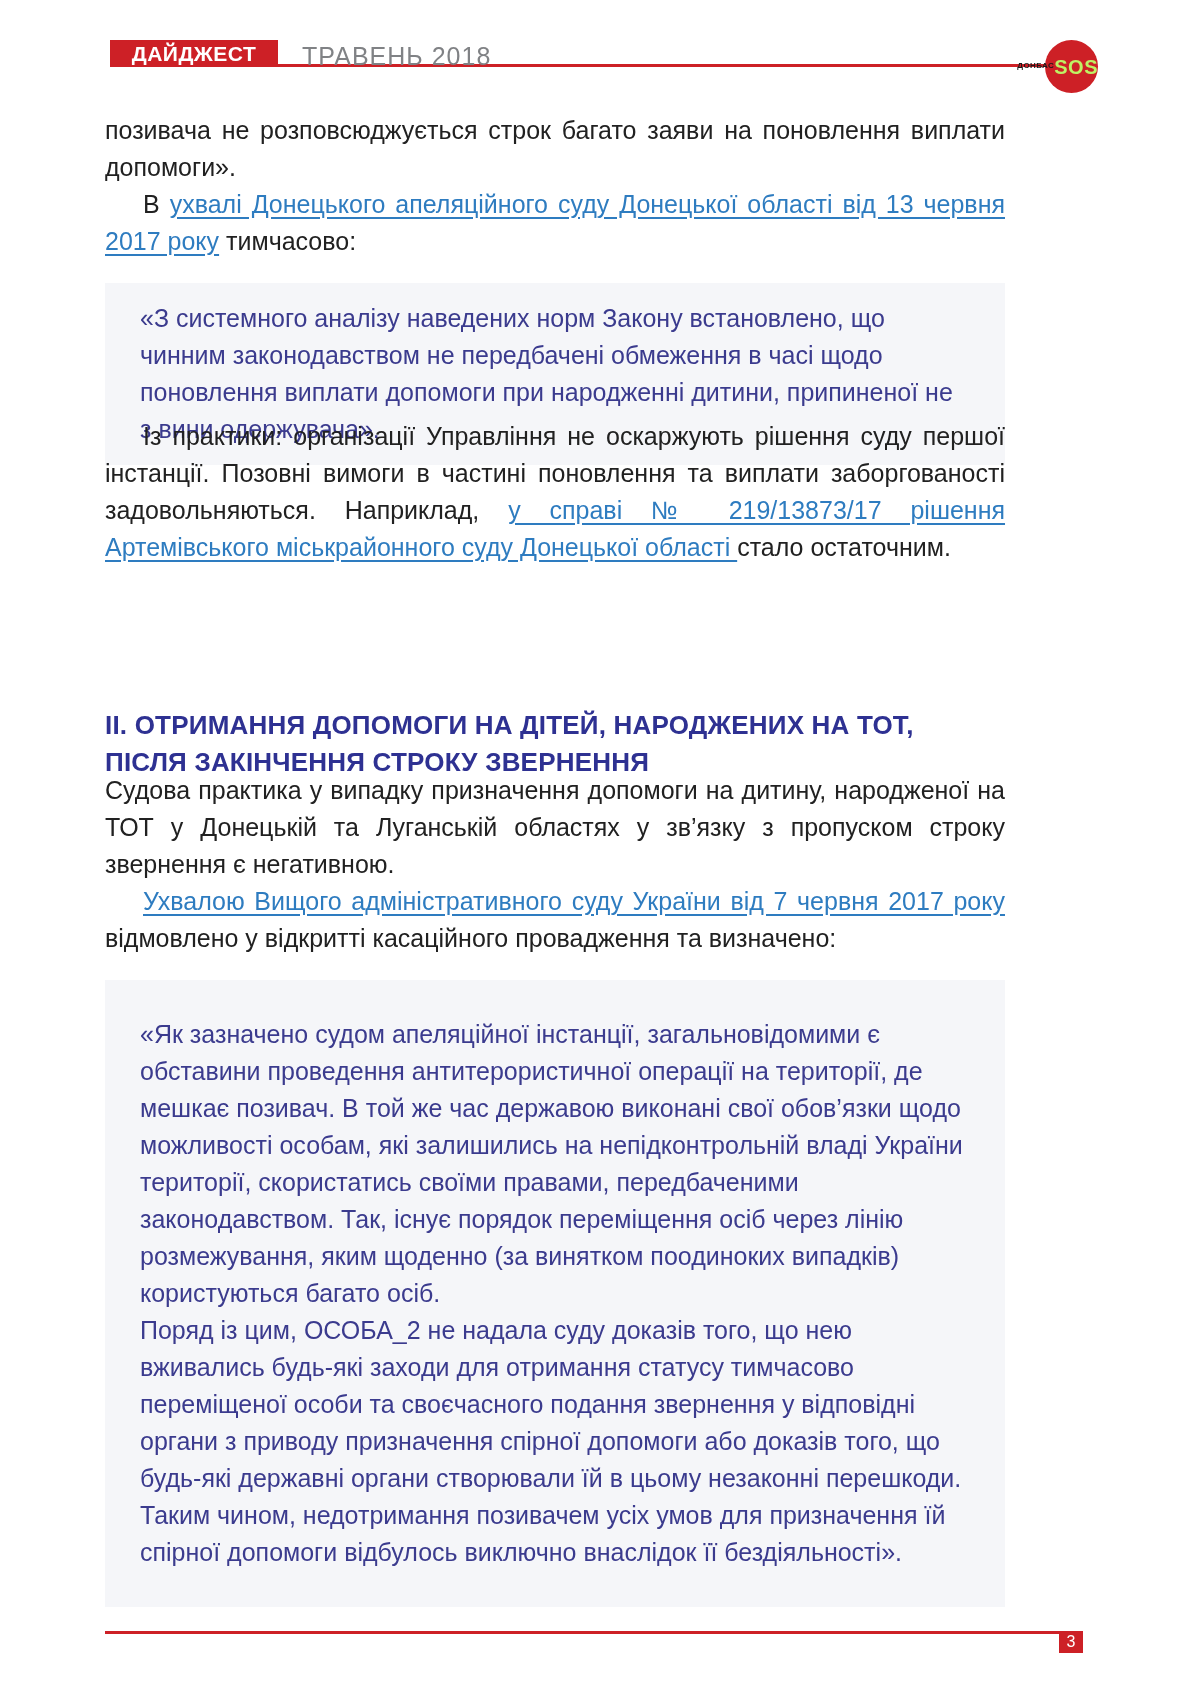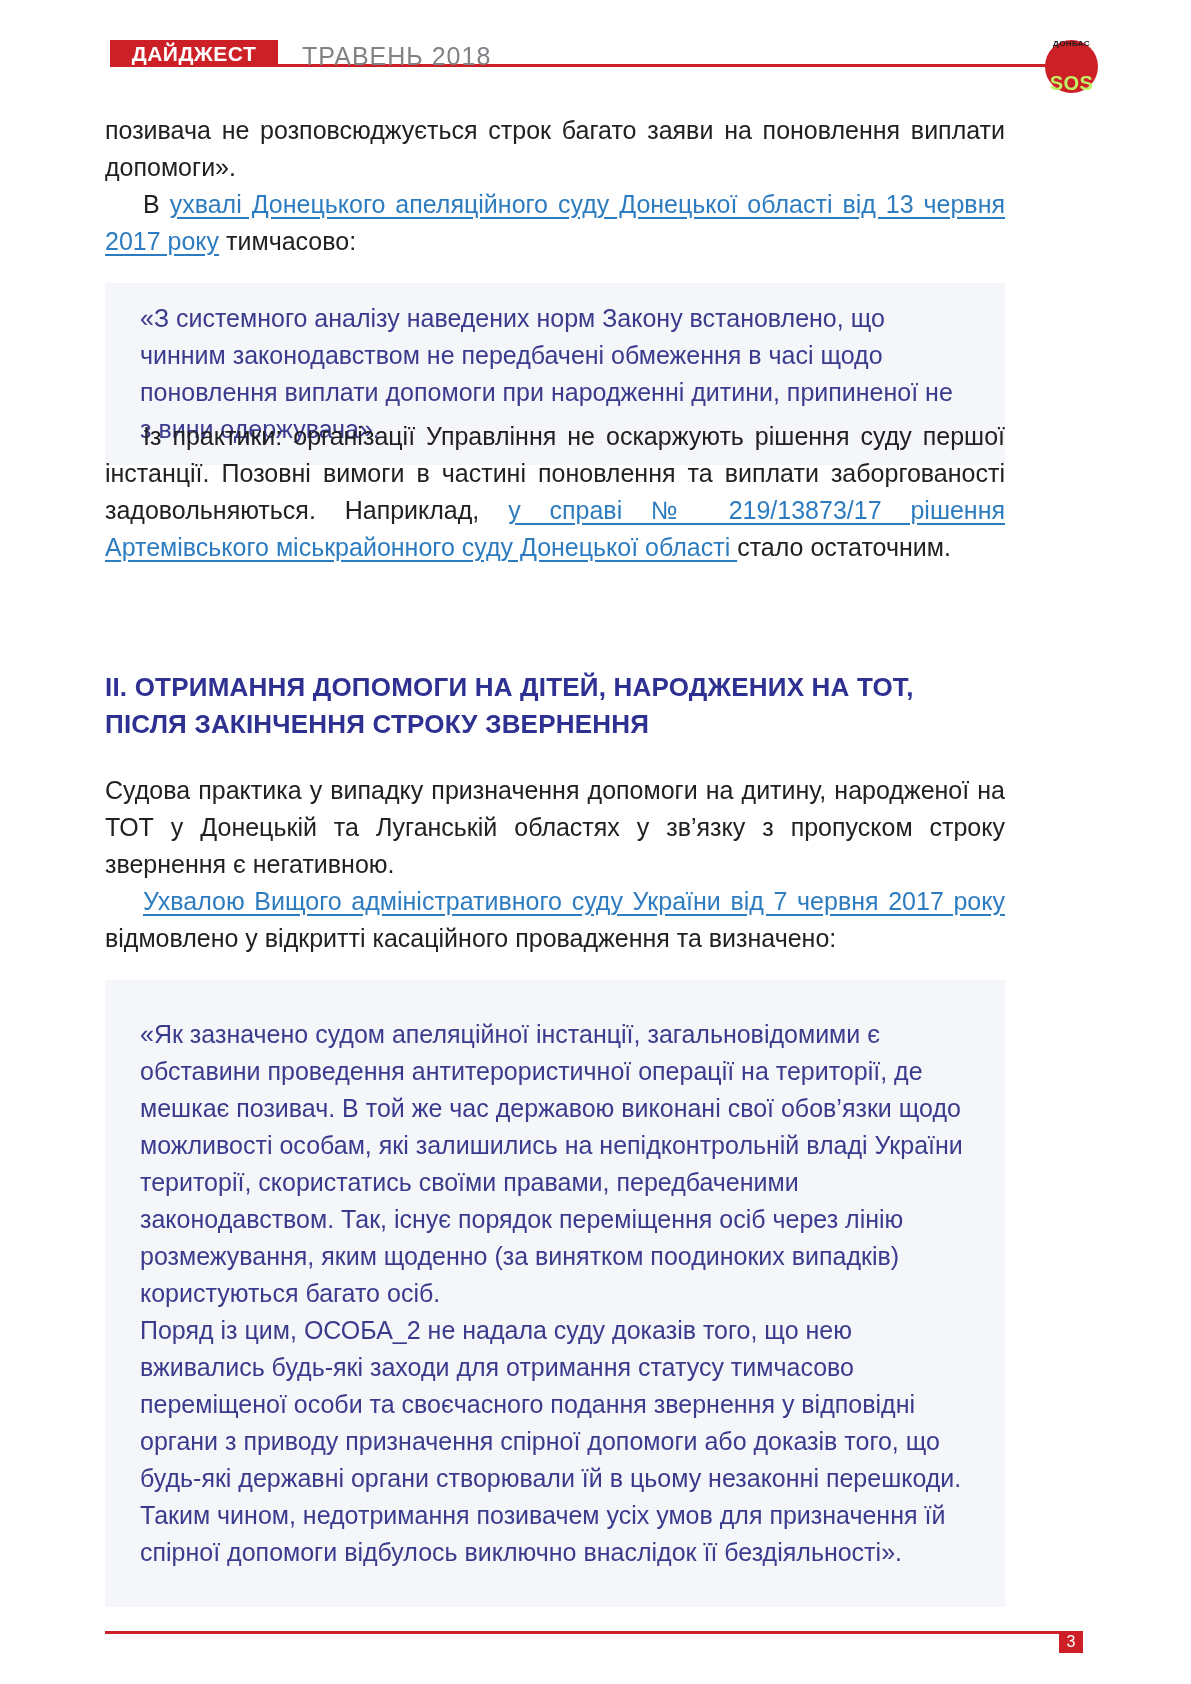--- a/index.html
+++ b/index.html
@@ -29,21 +29,21 @@
   .issue {
     position: absolute; left: 302px; top: 43px;
     height: 27px; line-height: 27px;
     color: var(--issue-gray, #808285);
     font-size: 25px; letter-spacing: 1px;
   }
   .logo {
     position: absolute; left: 1045px; top: 40px;
     width: 53px; height: 53px; border-radius: 50%;
     background: var(--accent-red, #cd2026);
-    display: flex; flex-direction: column; align-items: center; justify-content: space-between;
+    display: flex; flex-direction: row; align-items: center; justify-content: flex-end;
   }
   .logo-top {
     color: #1a1a1a; font-weight: bold; font-size: 8px; letter-spacing: 0.4px; line-height: 1.1;
   }
   .logo-bottom {
     color: #bef264; font-weight: bold; font-size: 20px; line-height: 1; letter-spacing: 0.5px;
   }
 
   
   .para {
@@ -61,21 +61,21 @@
   .p5 { top: 883px; }
 
   a.doc-link {
     color: var(--link-blue, #2e7cc0);
     text-decoration: underline;
     text-underline-offset: 4px;
     cursor: pointer;
   }
 
   .section-heading {
-    position: absolute; left: 105px; top: 669px; width: 930px;
+    position: absolute; left: 105px; top: 707px; width: 930px;
     color: var(--heading-navy, #2e3192);
     font-weight: bold; font-size: 26px; line-height: 37px;
     letter-spacing: 0.2px;
     white-space: pre-line;
     margin: 0;
   }
 
   
   .quote {
     position: absolute; left: 105px; width: 900px;

